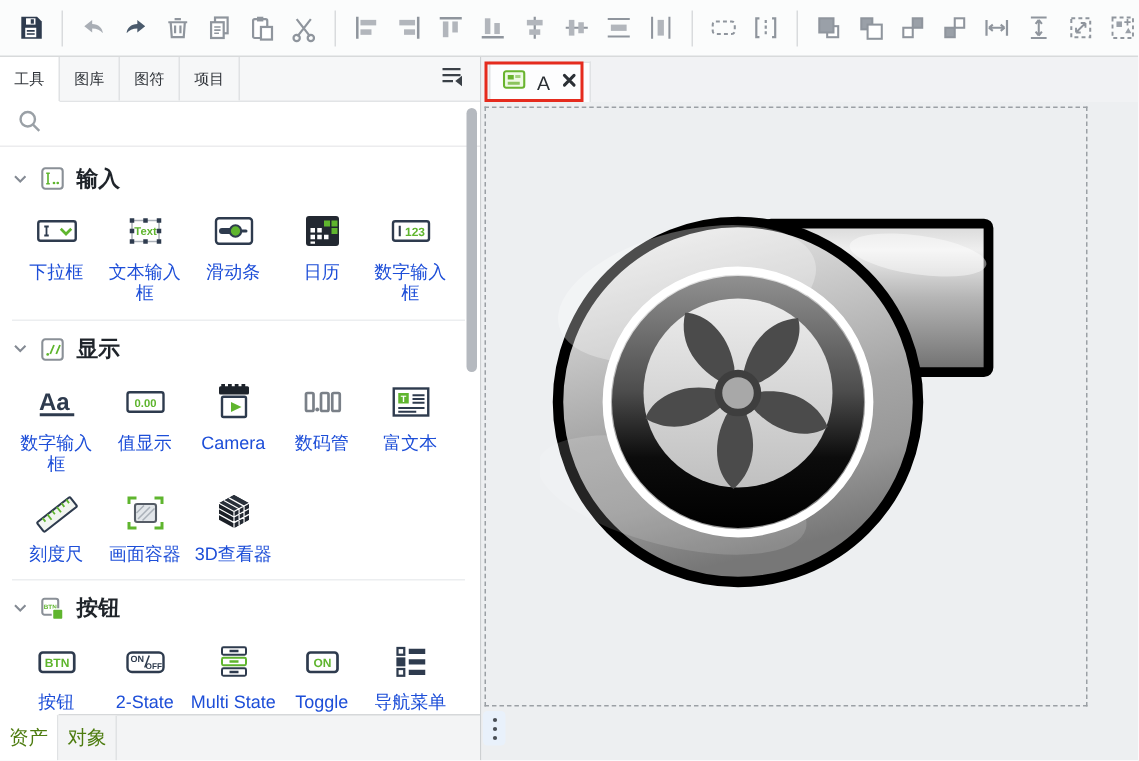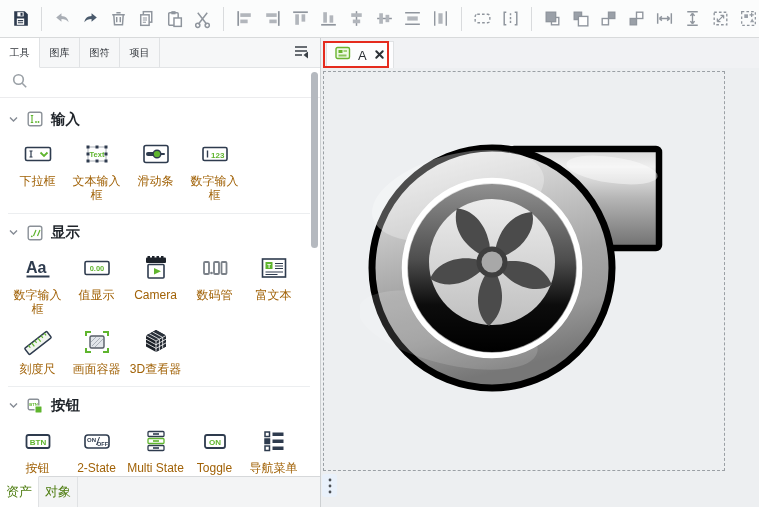--- a/index.html
+++ b/index.html
@@ -23,21 +23,21 @@
 .search-input{border:none;outline:none;flex:1;font-size:13px;margin-left:8px;color:#333;background:transparent}
 .palette{flex:1;overflow:hidden;padding:2px 10px 0 8px;position:relative}
 .section{padding:6px 8px 10px 0;border-bottom:1px solid #eceef0}
 .section:last-child{border-bottom:none}
 .sec-header{display:flex;align-items:center;gap:8px;height:26px}
 .sec-title{font-size:14.5px;font-weight:600;color:#1f242a}
 .chev{display:flex;align-items:center}
 .grid{display:grid;grid-template-columns:repeat(5,59px);margin-top:7px;row-gap:10px}
 .pal-item{display:flex;flex-direction:column;align-items:center}
 .pal-icon{width:32px;height:32px;display:flex;align-items:flex-start;justify-content:center}
-.pal-label{margin-top:3px;font-size:12px;line-height:1.2;color:#a16207;text-align:center;max-width:58px}
+.pal-label{margin-top:3px;font-size:12px;line-height:1.2;color:#1d4ed8;text-align:center;max-width:58px}
 .lp-scrollthumb{position:absolute;right:2px;top:34px;width:7px;height:176px;border-radius:3.5px;background:#b5b9bf}
 .bottom-tabbar{height:31px;border-top:1px solid #d6d8da;background:#f3f4f5;display:flex;flex:0 0 auto}
 .bt-tab{width:39px;display:flex;align-items:center;justify-content:center;font-size:13px;color:#4d7c0f;
   border-right:1px solid #e0e2e4;background:#f3f4f5}
 .bt-tab.active{background:#fff;margin-top:-1px;border-top:1px solid #fff}
 
 .canvas-area{position:absolute;left:321px;top:38px;right:0;bottom:0;background:#edeff1}
 .canvas-tabbar{position:absolute;left:0;top:0;right:0;height:30px;background:#f1f2f4}
 .screen-tab{position:absolute;left:5px;top:3px;height:27px;display:flex;align-items:center;gap:7px;
   padding:0 8px;background:#fdfdfe;border:1px solid #e0e2e4;border-bottom:none}
@@ -294,20 +294,41 @@
             <div class="pal-item">
               <div class="pal-icon">
                 <svg width="30" height="30" viewBox="0 0 30 30">
                   <rect x="3" y="6.5" width="24" height="17" rx="2" fill="#fff" stroke="#2e3b4e" stroke-width="1.6"></rect>
                   <path d="M7 15h8" stroke="#2e3b4e" stroke-width="4" stroke-linecap="round"></path>
                   <path d="M15 15h8" stroke="#2e3b4e" stroke-width="2" stroke-linecap="round"></path>
                   <circle cx="16" cy="15" r="3.8" fill="#5fb52e" stroke="#2e3b4e" stroke-width="1.4"></circle>
                 </svg>
               </div>
               <div class="pal-label">滑动条</div>
+            </div>
+            <div class="pal-item">
+              <div class="pal-icon">
+                <svg width="30" height="30" viewBox="0 0 30 30">
+                  <rect x="4" y="5" width="22" height="20" rx="2" fill="#222831"></rect>
+                  <g fill="#fff">
+                    <rect x="7" y="13" width="3" height="3"></rect>
+                    <rect x="11.5" y="13" width="3" height="3"></rect>
+                    <rect x="7" y="17.5" width="3" height="3"></rect>
+                    <rect x="11.5" y="17.5" width="3" height="3"></rect>
+                    <rect x="16" y="17.5" width="3" height="3"></rect>
+                    <rect x="7" y="22" width="3" height="1.5"></rect>
+                  </g>
+                  <g fill="#5fb52e">
+                    <rect x="16" y="8" width="4" height="4"></rect>
+                    <rect x="21" y="8" width="4" height="4"></rect>
+                    <rect x="21" y="13" width="4" height="4"></rect>
+                  </g>
+                </svg>
+              </div>
+              <div class="pal-label">日历</div>
             </div>
             <div class="pal-item">
               <div class="pal-icon">
                 <svg width="30" height="30" viewBox="0 0 30 30">
                   <rect x="3" y="8.5" width="24" height="13" rx="1.5" fill="#fff" stroke="#2e3b4e" stroke-width="1.6"></rect>
                   <path d="M7.5 11.5v7" stroke="#2e3b4e" stroke-width="1.4"></path>
                   <text x="11" y="18.5" font-size="8" fill="#5fb52e" font-weight="bold">123</text>
                 </svg>
               </div>
               <div class="pal-label">数字输入框</div>

